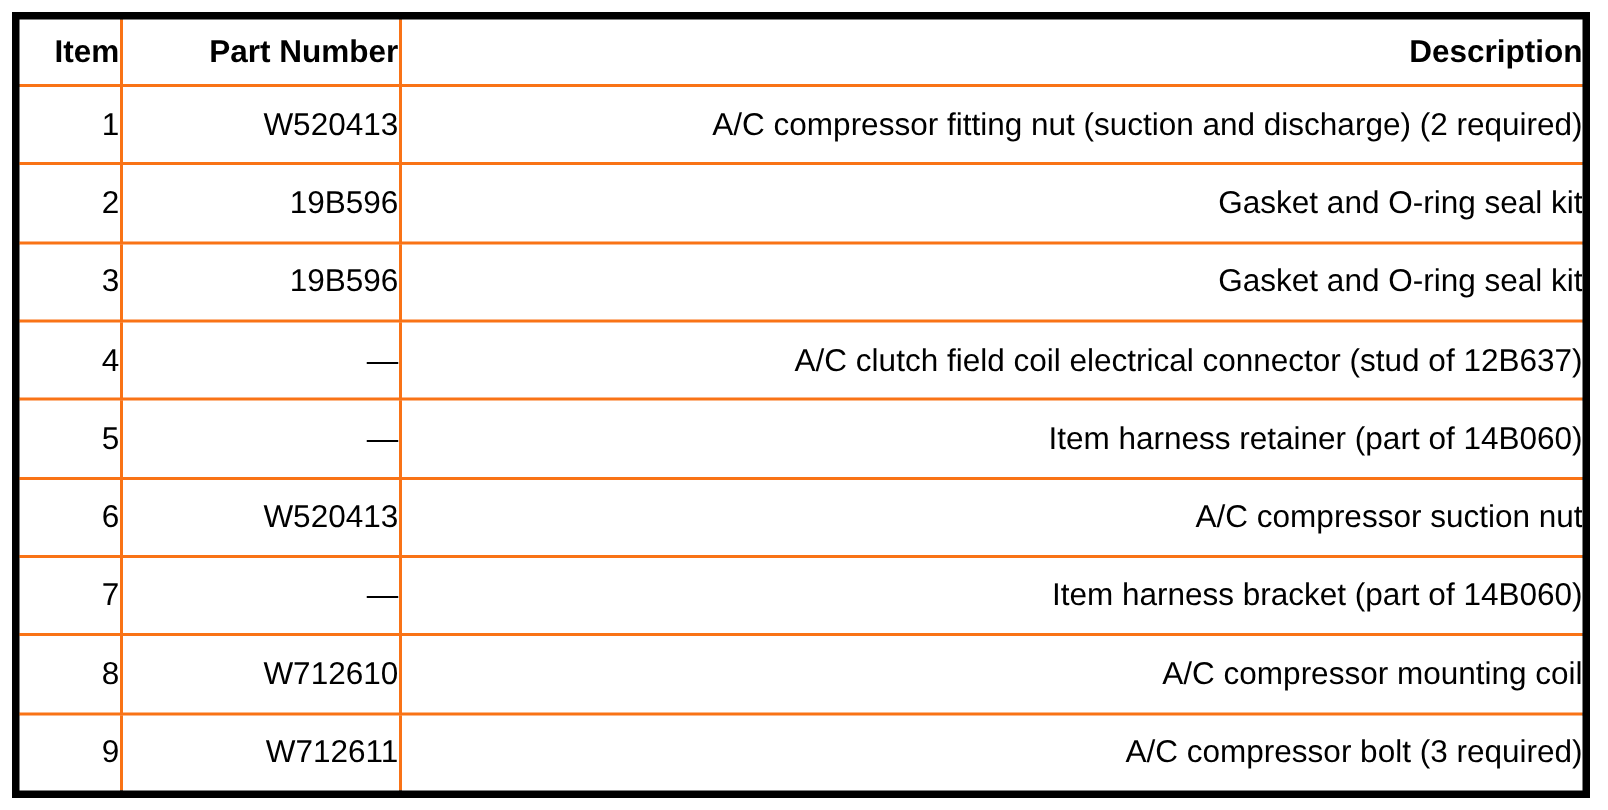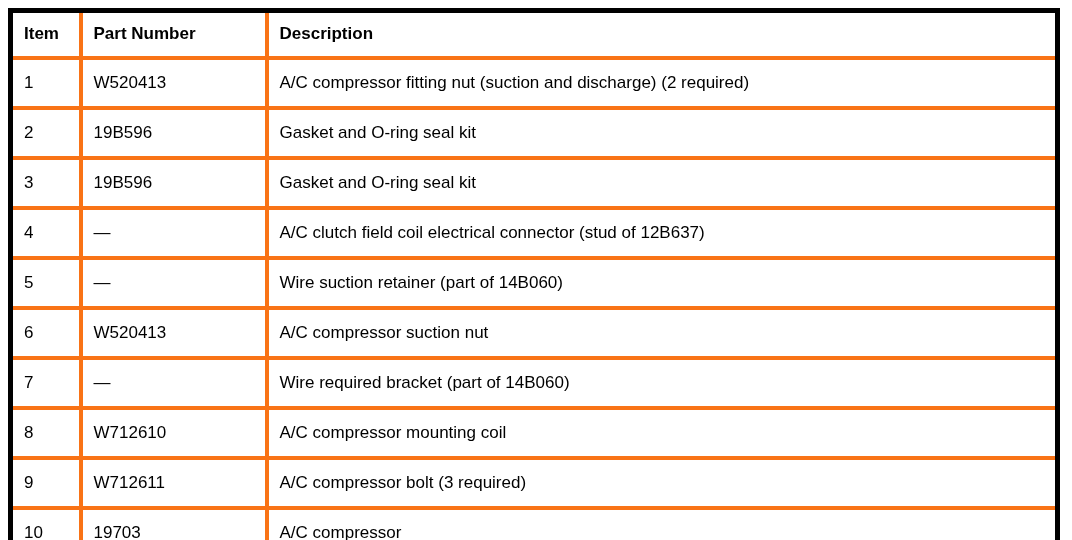--- a/index.html
+++ b/index.html
@@ -20,25 +20,25 @@
     left: 8px;
     top: 8px;
     width: 1052px;
     height: 524px;
     border-collapse: collapse;
     table-layout: fixed;
     background: #ffffff;
   }
   table.parts-table th,
   table.parts-table td {
-    border: 4px solid #f97316;
+    border: 2px solid #f97316;
     padding: 0 0 0 11px;
-    text-align: left;
+    text-align: right;
     vertical-align: middle;
-    font-size: 17px;
+    font-size: 21px;
     line-height: 1.1;
     white-space: nowrap;
     overflow: hidden;
   }
   table.parts-table {
     border: 5px solid #000000;
   }
   table.parts-table th {
     font-weight: bold;
     height: 43px;
@@ -85,42 +85,37 @@
         <td>Gasket and O-ring seal kit</td>
       </tr>
       <tr>
         <td>4</td>
         <td>—</td>
         <td>A/C clutch field coil electrical connector (stud of 12B637)</td>
       </tr>
       <tr>
         <td>5</td>
         <td>—</td>
-        <td>Wire suction retainer (part of 14B060)</td>
+        <td>Item harness retainer (part of 14B060)</td>
       </tr>
       <tr>
         <td>6</td>
         <td>W520413</td>
         <td>A/C compressor suction nut</td>
       </tr>
       <tr>
         <td>7</td>
         <td>—</td>
-        <td>Wire required bracket (part of 14B060)</td>
+        <td>Item harness bracket (part of 14B060)</td>
       </tr>
       <tr>
         <td>8</td>
         <td>W712610</td>
         <td>A/C compressor mounting coil</td>
       </tr>
       <tr>
         <td>9</td>
         <td>W712611</td>
         <td>A/C compressor bolt (3 required)</td>
       </tr>
-      <tr>
-        <td>10</td>
-        <td>19703</td>
-        <td>A/C compressor</td>
-      </tr>
     </tbody>
   </table>
 </div>
 
 </body></html>

